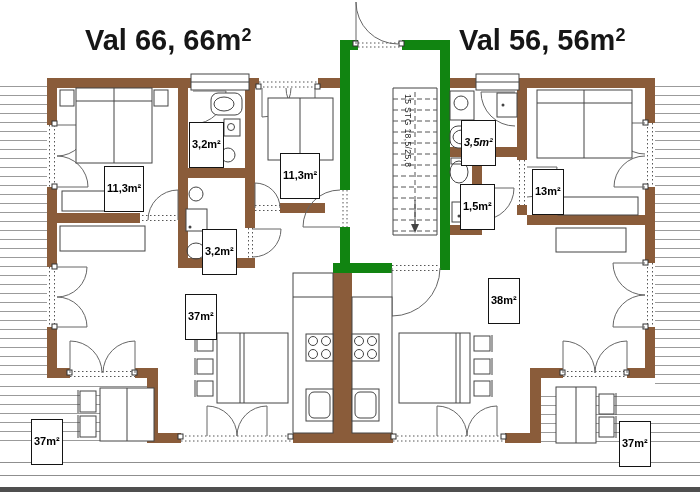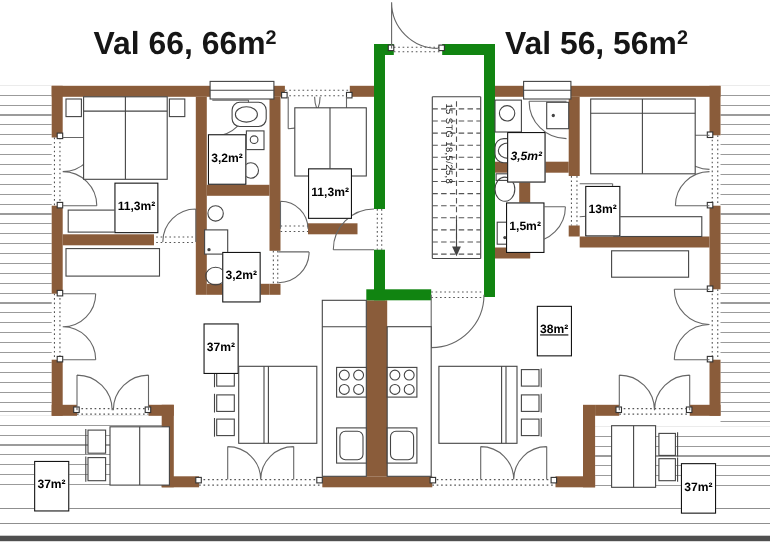--- a/index.html
+++ b/index.html
@@ -277,18 +277,18 @@
 
   <div class="rl" style="left:104px;top:166px;">11,3m²</div>
   <div class="rl" style="left:189px;top:122px;">3,2m²</div>
   <div class="rl" style="left:280px;top:153px;">11,3m²</div>
   <div class="rl" style="left:202px;top:229px;">3,2m²</div>
   <div class="rl" style="left:185px;top:294px;">37m²</div>
   <div class="rl" style="left:31px;top:419px;">37m²</div>
   <div class="rl" style="left:461px;top:120px;font-style:italic;">3,5m²</div>
   <div class="rl" style="left:460px;top:184px;">1,5m²</div>
   <div class="rl" style="left:532px;top:169px;">13m²</div>
-  <div class="rl" style="left:488px;top:278px;text-decoration:underline;">38m²</div>
+  <div class="rl" style="left:488px;top:278px;">38m²</div>
   <div class="rl" style="left:619px;top:421px;">37m²</div>
 
   <div class="stxt" style="left:413px;top:94px;">15 STG 18,5/25,8</div>
 
 </div>
 
 </body></html>

